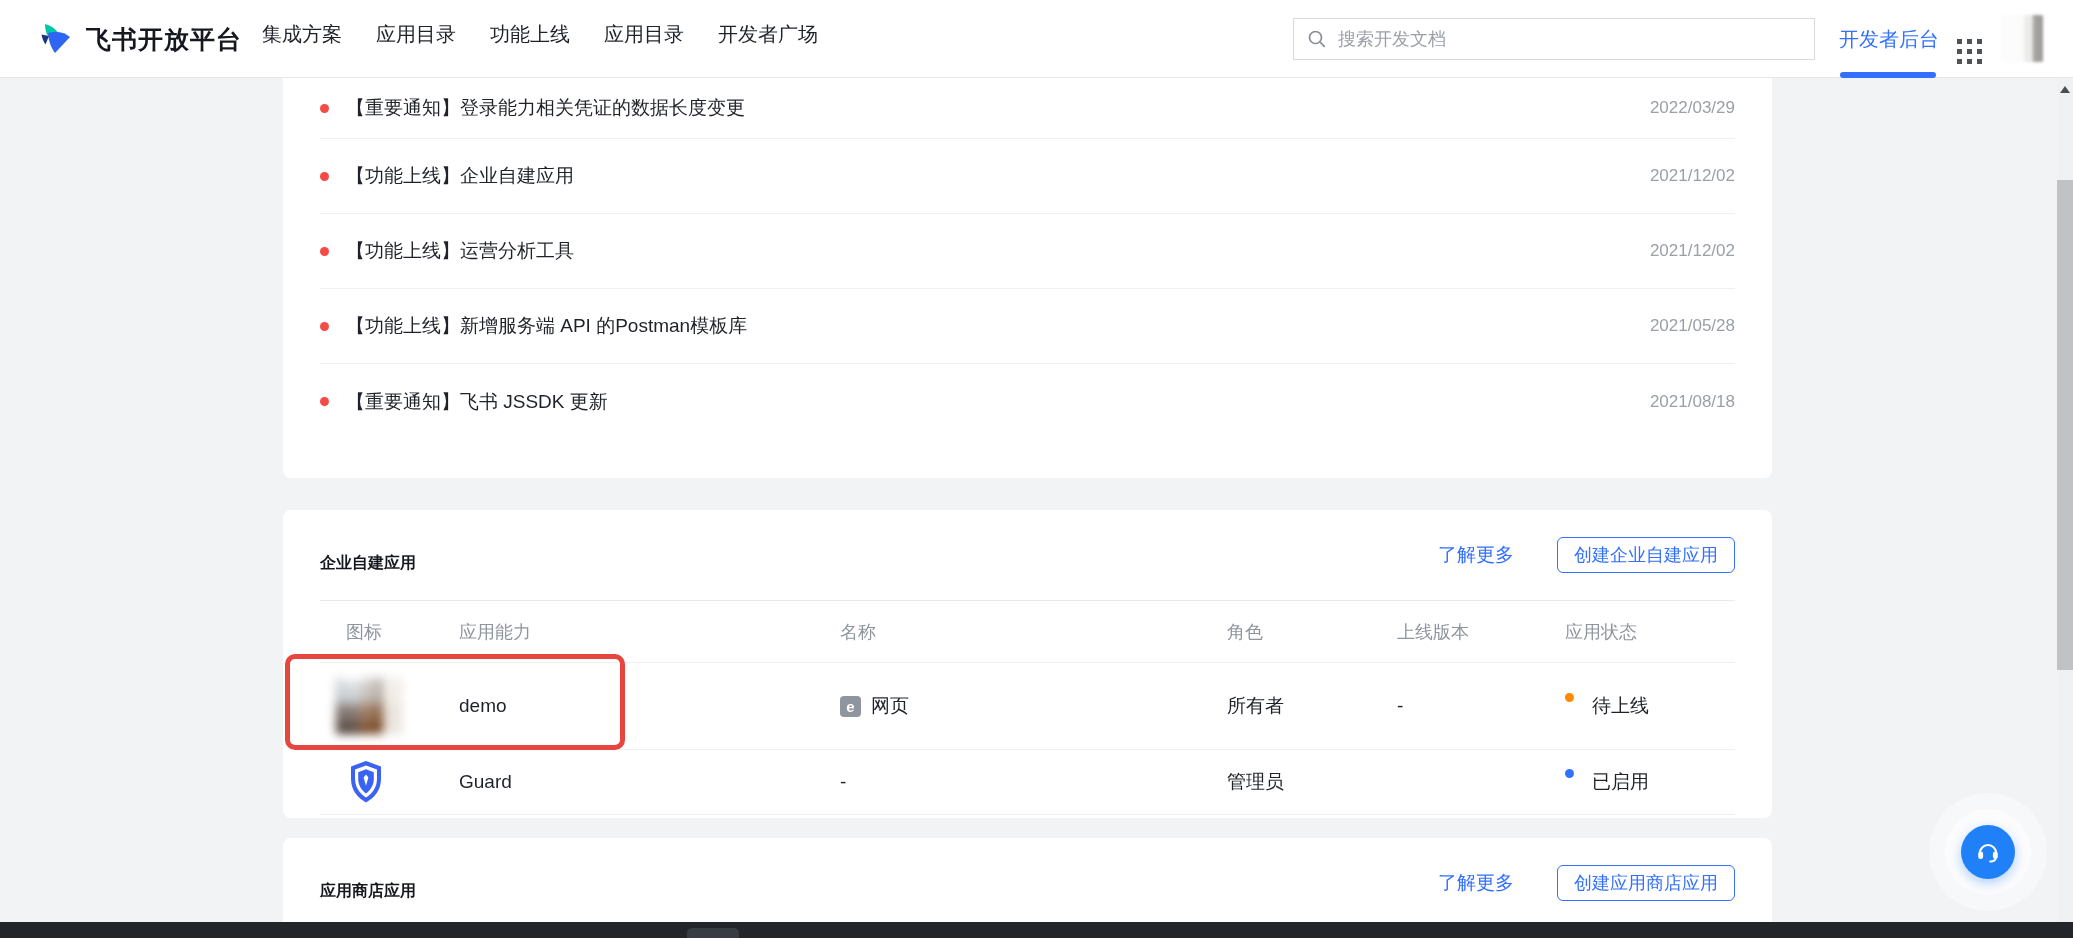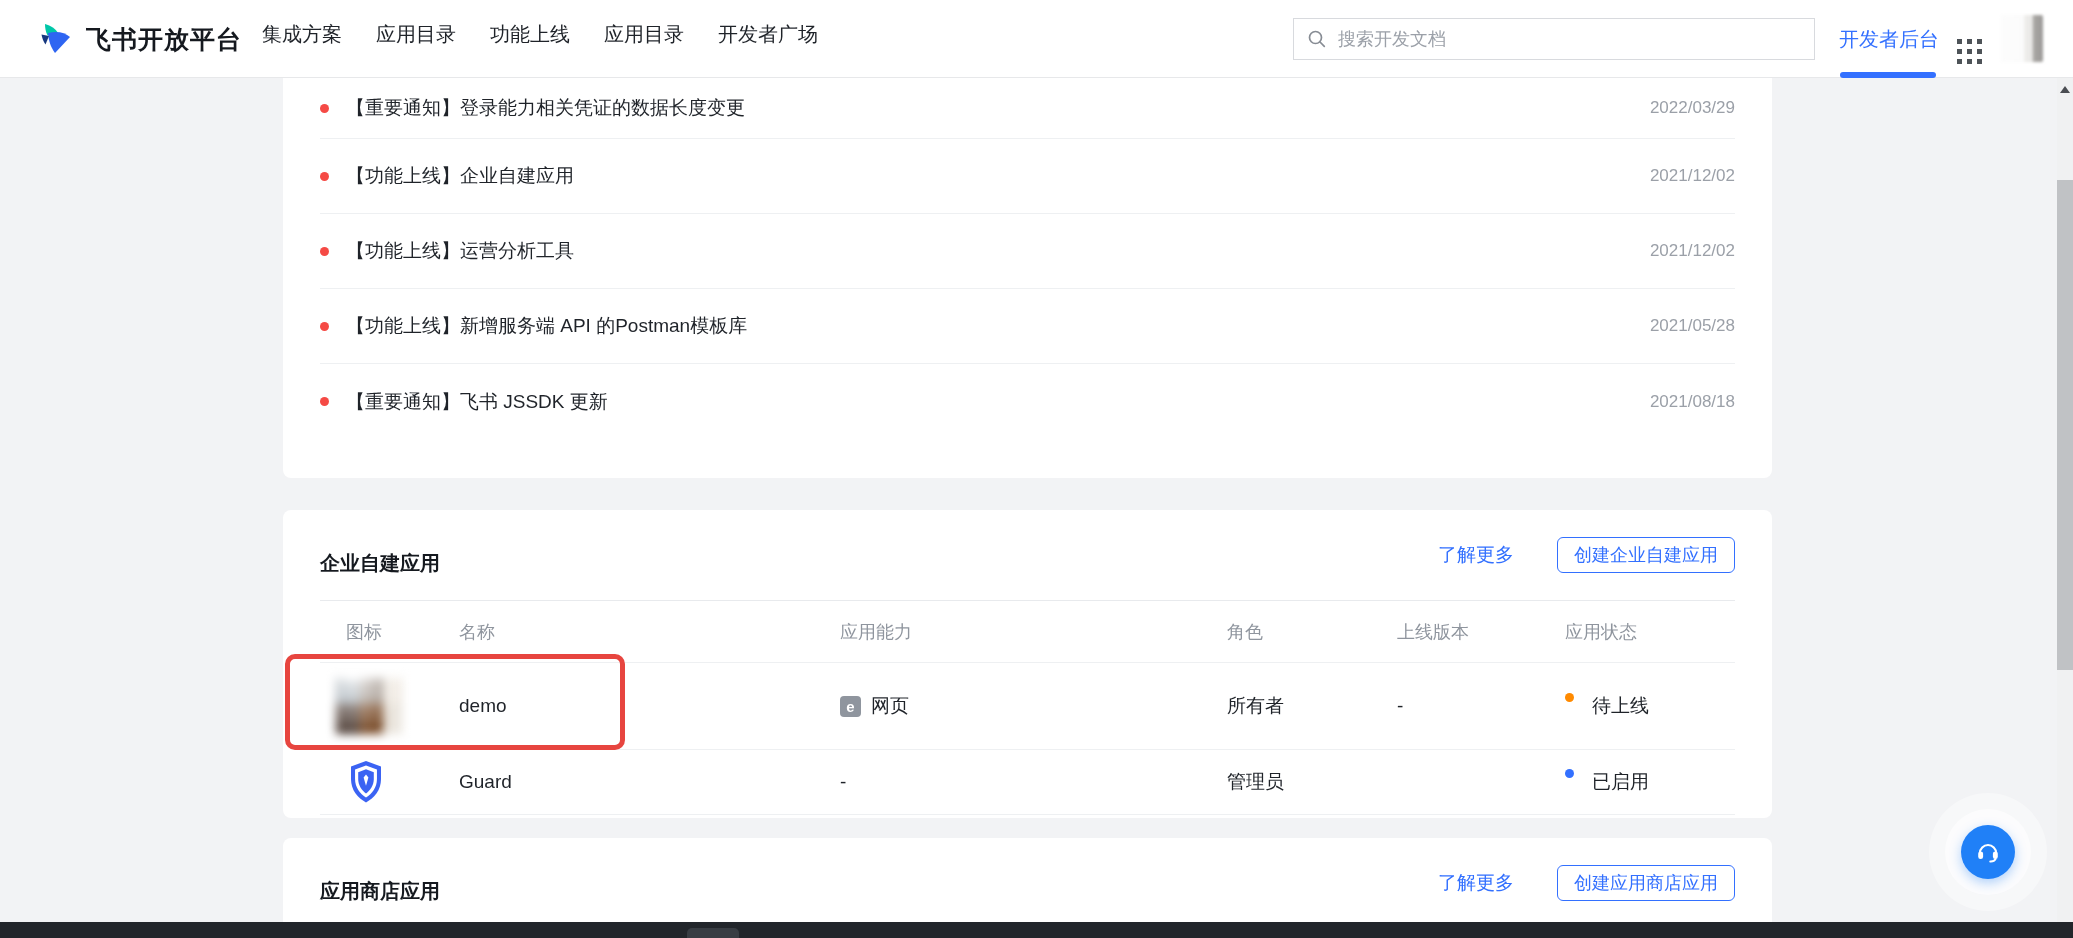--- a/index.html
+++ b/index.html
@@ -55,21 +55,21 @@
   .notice-list { padding-top:0; }
   .notice-row { height:75px; margin:0 37px; display:flex; align-items:center; cursor:pointer; }
   .notice-row.first { height:61px; }
   .notice-row.divided { border-bottom:1px solid #eef0f2; }
   .notice-dot { width:9px; height:9px; border-radius:50%; background:#f54a45; margin-right:17px; flex:none; }
   .notice-title { font-size:19px; color:#1f2329; }
   .notice-date { margin-left:auto; font-size:17px; color:#9ba0a8; }
 
   
   .sec-head { height:90px; display:flex; align-items:center; padding:0 37px; }
-  .sec-title { font-size:20px; font-weight:bold; color:#15191f;margin-top:16px; }
+  .sec-title { font-size:16px; font-weight:bold; color:#15191f;margin-top:16px; }
   .sec-actions { margin-left:auto; display:flex; align-items:center; gap:43px; }
   .learn-more { color:#3370ff; font-size:19px; cursor:pointer; }
   .create-btn { height:36px; min-width:178px; padding:0 4px; border:1px solid #3370ff; border-radius:6px;
     background:#fff; color:#3370ff; font-size:18px; display:flex; align-items:center; justify-content:center;
     cursor:pointer; white-space:nowrap; font-family:"Liberation Sans","DejaVu Sans",sans-serif; }
   .sec-divider { height:1px; background:#e8eaed; margin:0 37px; }
 
   
   .trow { display:grid; grid-template-columns:113px 381px 387px 170px 168px auto;
     margin:0 37px; padding-left:26px; align-items:center; font-size:19px; }
@@ -183,22 +183,22 @@
     <span class="sec-title">企业自建应用</span>
     <span class="sec-actions">
       <span class="learn-more">了解更多</span>
       <button class="create-btn">创建企业自建应用</button>
     </span>
   </div>
   <div class="sec-divider"></div>
 
   <div class="trow thead">
     <span>图标</span>
+    <span>应用能力</span>
     <span>名称</span>
-    <span>应用能力</span>
     <span>角色</span>
     <span>上线版本</span>
     <span>应用状态</span>
   </div>
 
   <div class="trow trow-demo">
     <span class="app-icon-wrap">
       <span class="app-icon-blur">
           <i></i>
           <i></i>

